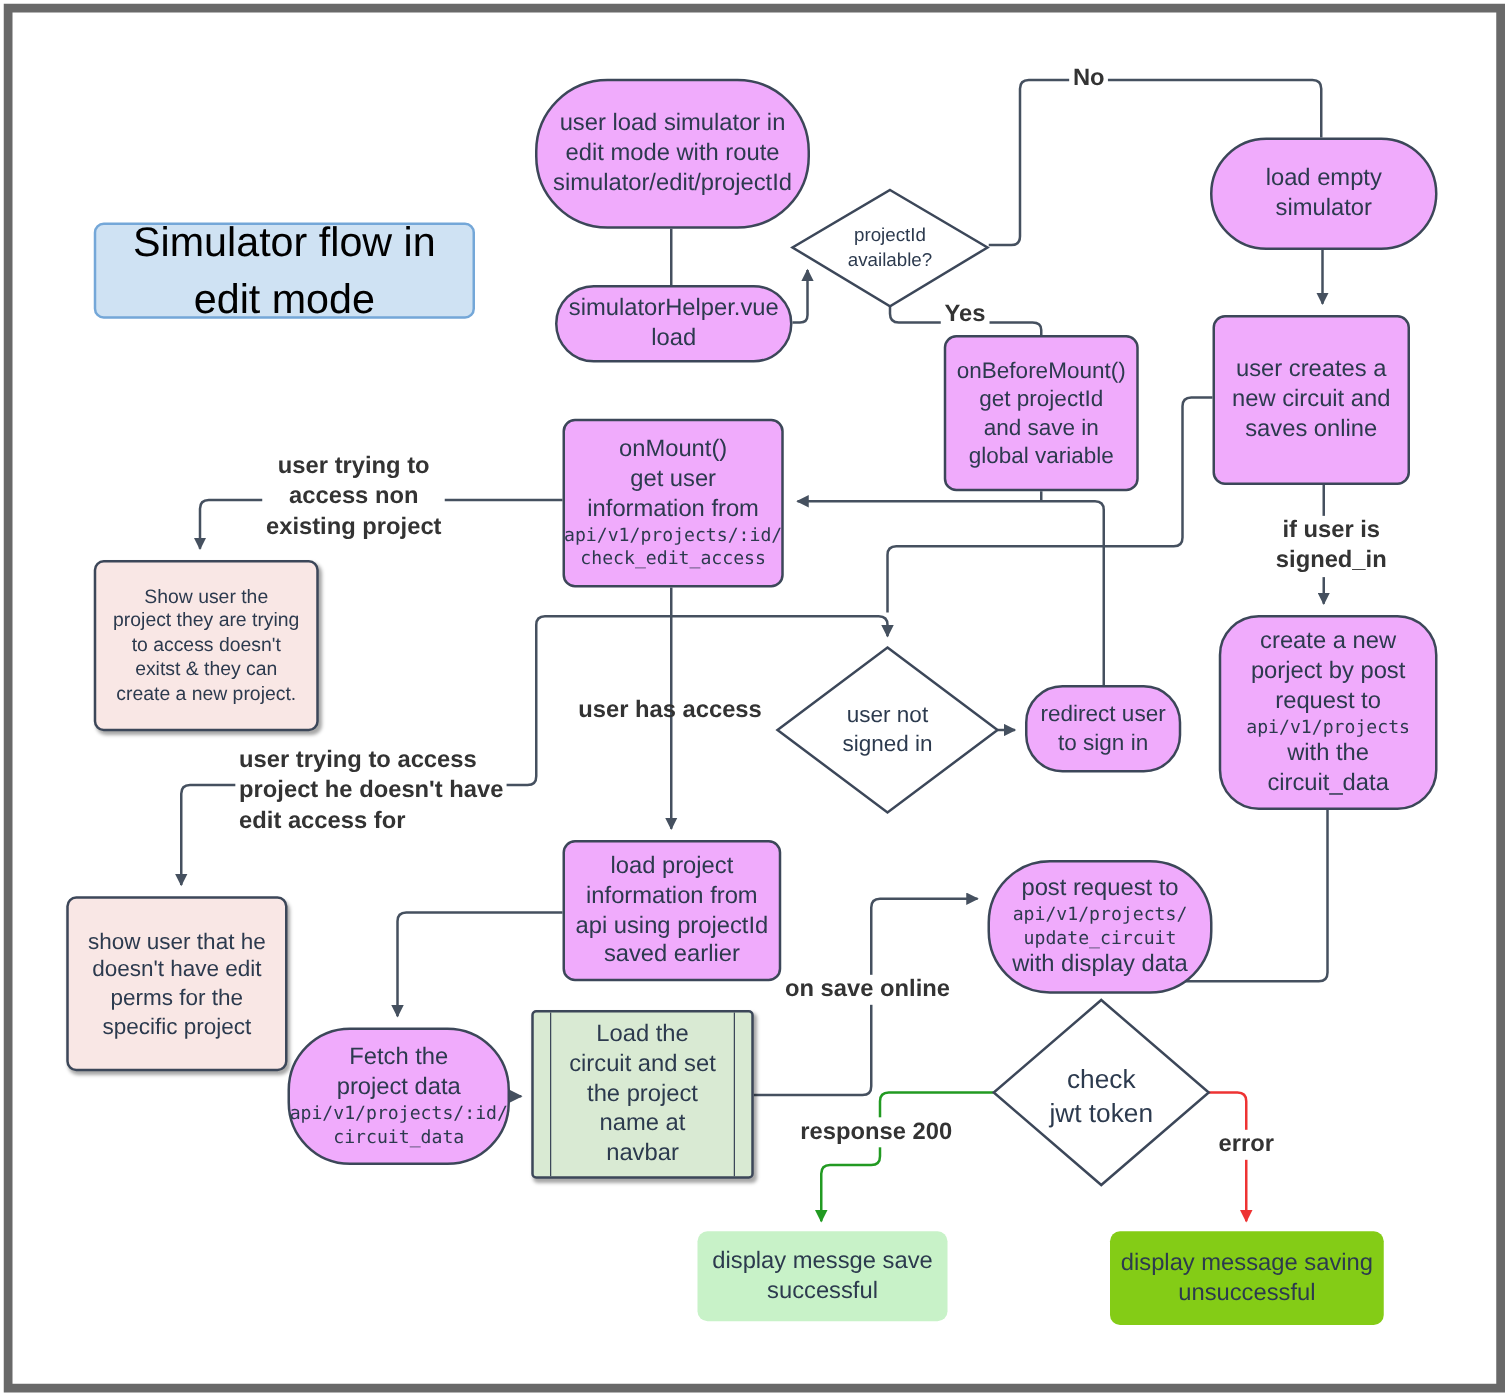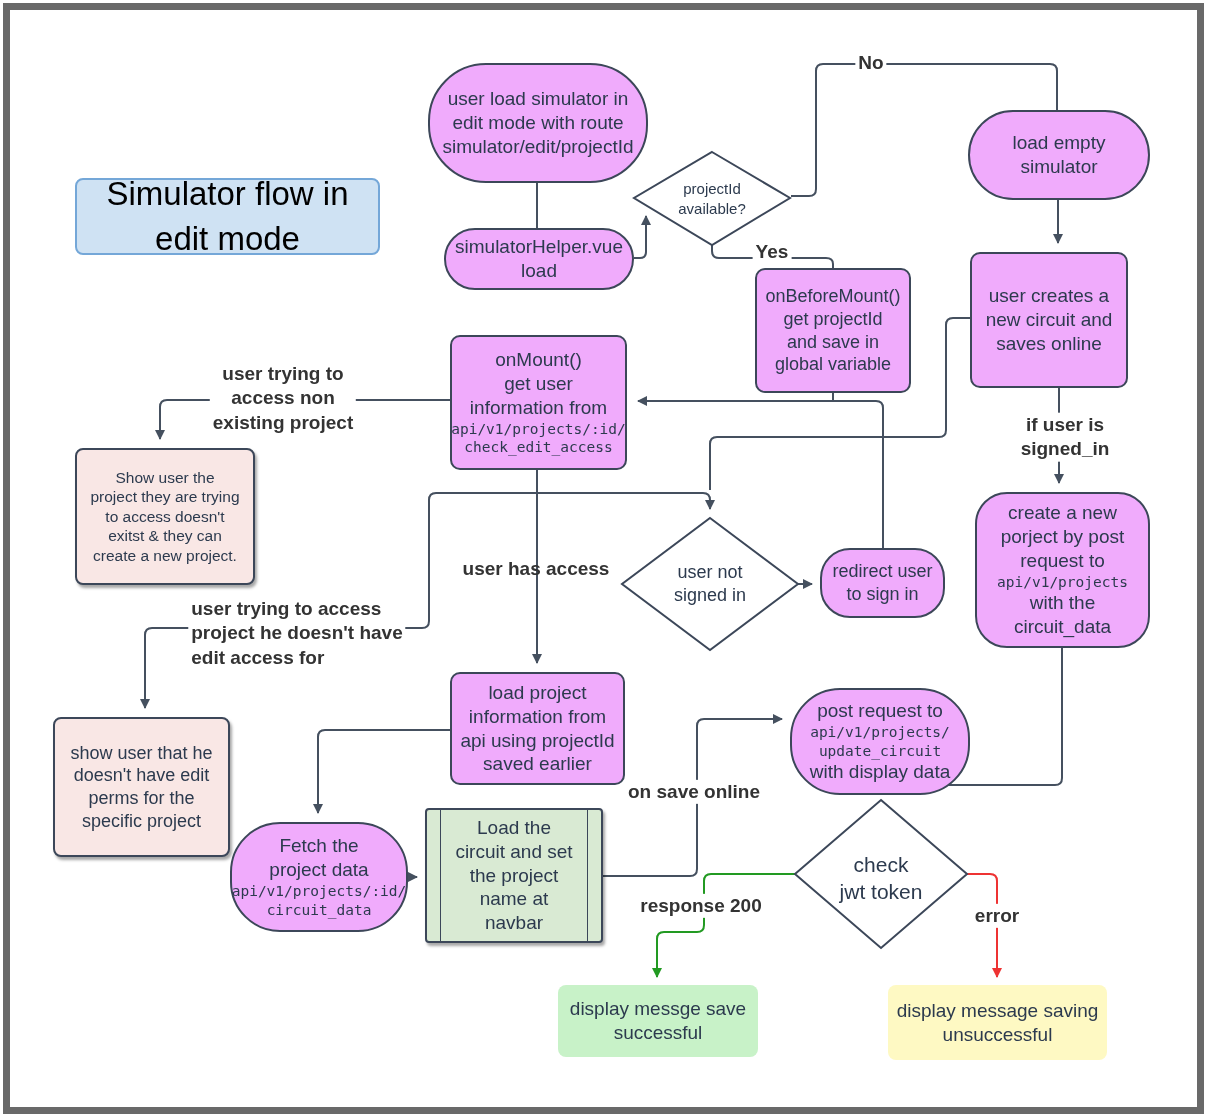--- a/index.html
+++ b/index.html
@@ -24,21 +24,21 @@
   .rrect{border-radius:10px;}
   .title-box{position:absolute;box-sizing:border-box;display:flex;align-items:center;justify-content:center;
         background:#cfe2f3;border:2px solid #74a7d8;border-radius:8px;color:#000;
         font-size:33px;line-height:1.35;text-align:center;z-index:2;}
   .pink{background:#f9e7e5;border-radius:8px;box-shadow:2px 3px 3px rgba(0,0,0,0.35);}
   .proc{background:#d9ead3;border-radius:4px;box-shadow:2px 3px 3px rgba(0,0,0,0.35);}
   .proc .bar{position:absolute;top:0;bottom:0;width:0;border-left:1.5px solid var(--node-border);}
   .proc .bar.l{left:13px;} .proc .bar.r{right:13px;}
   .result{border:none;border-radius:8px;}
   .result.g{background:#c8f2c8;}
-  .result.r{background:#fef9c3;justify-content:center;}
+  .result.r{background:#84cc16;justify-content:center;}
   .dlabel{position:absolute;z-index:3;color:var(--node-text);text-align:center;white-space:pre-line;
         transform:translate(-50%,-50%);line-height:1.3;}
   .lbl{position:absolute;z-index:3;font-weight:bold;color:var(--label-text);font-size:19px;line-height:1.28;
         white-space:pre-line;transform:translate(-50%,-50%);background:#fff;padding:0 3px;text-align:center;}
   .lbl.nobg{background:transparent;}
   .lbl.left{text-align:left;}
 </style>
 </head>
 <body>
 

